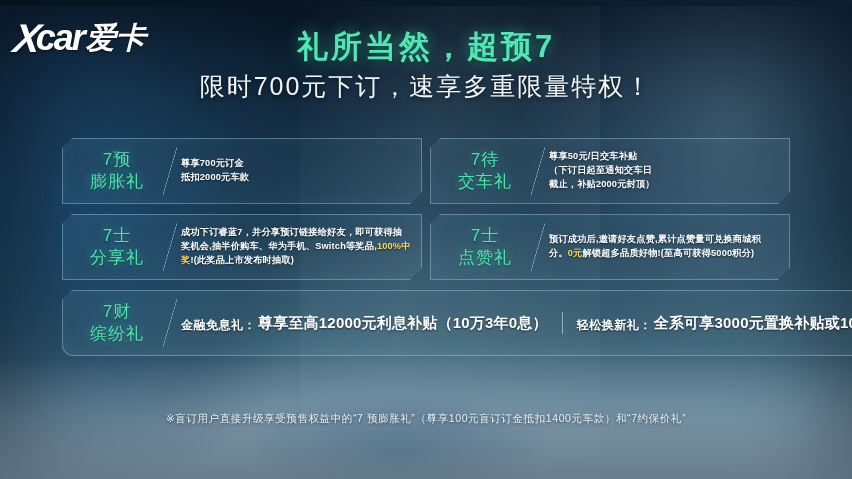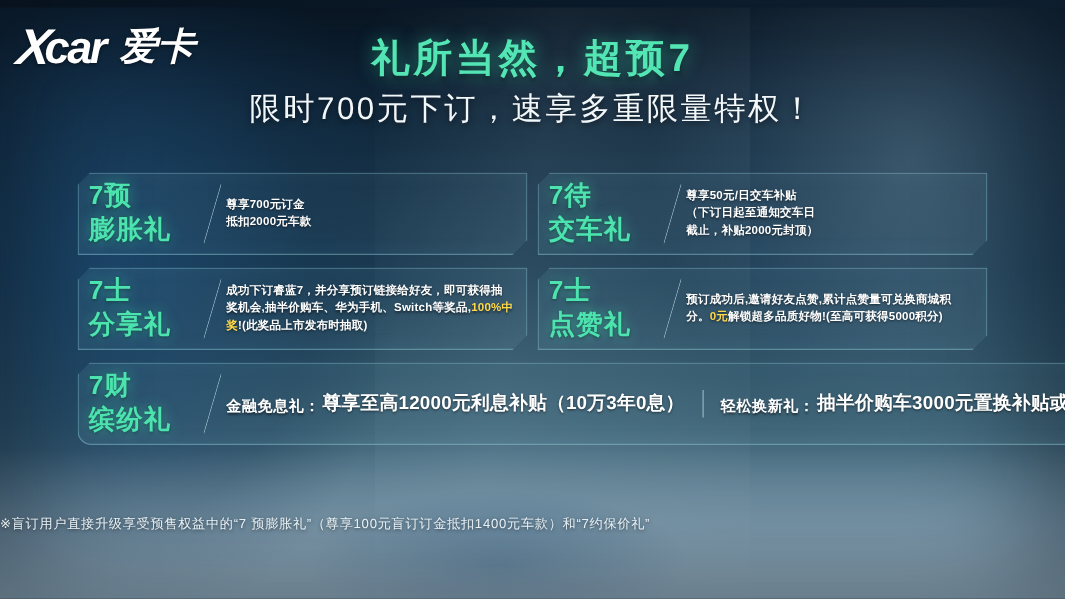--- a/index.html
+++ b/index.html
@@ -64,21 +64,21 @@
     transform: skewX(-8deg);
   }
   .logo .lg-car {
     font-size: 36px; line-height: 1;
     letter-spacing: -2px;
     margin-left: -4px;
   }
   .logo .lg-cn {
     font-size: 30px; line-height: 1;
     font-style: italic;
-    margin-left: 12px; letter-spacing: 0px;
+    margin-left: 2px; letter-spacing: 0px;
   }
   
   .title-main {
     position: absolute; left: 0; top: 26px; width: 852px;
     text-align: center;
     font-size: 31px; font-weight: bold;
     color: #53e6b4;
     letter-spacing: 3px;
     text-shadow: 0 0 14px rgba(60,230,180,0.55), 0 2px 4px rgba(0,0,0,0.5);
     z-index: 7;
@@ -113,22 +113,22 @@
     box-sizing: border-box;
     background: linear-gradient(120deg, rgba(120,175,195,0.10) 0%, rgba(110,165,190,0.05) 60%, rgba(150,195,210,0.08) 100%);
     border: 1px solid rgba(150,215,225,0.42);
     clip-path: polygon(10px 0, 100% 0, 100% calc(100% - 12px), calc(100% - 12px) 100%, 0 100%, 0 10px);
     box-shadow: inset 0 0 16px rgba(120,190,215,0.07);
   }
   .card.wide { flex: 1 1 100%; border-radius: 11px; }
   .card-title {
     flex: 0 0 auto;
     width: 92px;
-    text-align: left;
-    font-size: 21px; font-weight: bold;
+    text-align: center;
+    font-size: 17px; font-weight: normal;
     line-height: 1.28;
     color: #4ce3ae;
     letter-spacing: 1px;
     text-shadow: 0 0 10px rgba(60,225,175,0.55), 0 1px 3px rgba(0,0,0,0.45);
     white-space: pre-line;
   }
   .divider {
     flex: 0 0 auto;
     width: 14px; height: 48px;
     margin: 0 4px 0 0;
@@ -161,21 +161,21 @@
   .seg { display: flex; align-items: flex-end; }
   .seg-sep {
     width: 1px; height: 22px;
     background: rgba(210,235,245,0.55);
     margin: 0 14px;
     align-self: center;
   }
   
   .footnote {
     position: absolute; left: 0; top: 412px; width: 852px;
-    text-align: left;
+    text-align: center;
     font-size: 10.5px;
     color: #e8f1f6;
     letter-spacing: 0.6px;
     text-shadow: 0 1px 3px rgba(0,0,0,0.5);
     z-index: 6;
   }
 </style>
 </head>
 <body>
 
@@ -256,21 +256,21 @@
 缤纷礼</div>
         <div class="divider"></div>
         <div class="card-body">
           <span class="seg">
             <span class="seg-label">金融免息礼：</span>
             <span class="seg-text">尊享至高12000元利息补贴（10万3年0息）</span>
           </span>
           <span class="seg-sep"></span>
           <span class="seg">
             <span class="seg-label">轻松换新礼：</span>
-            <span class="seg-text">抽半价购车</span>
+            <span class="seg-text">全系可享</span>
               <span class="seg-text hl-gold">3000元</span>
               <span class="seg-text">置换补贴或</span>
               <span class="seg-text hl-gold">1000元</span>
               <span class="seg-text">增购补贴</span>
           </span>
         </div>
       </div>
     </div>
 
   </div>

